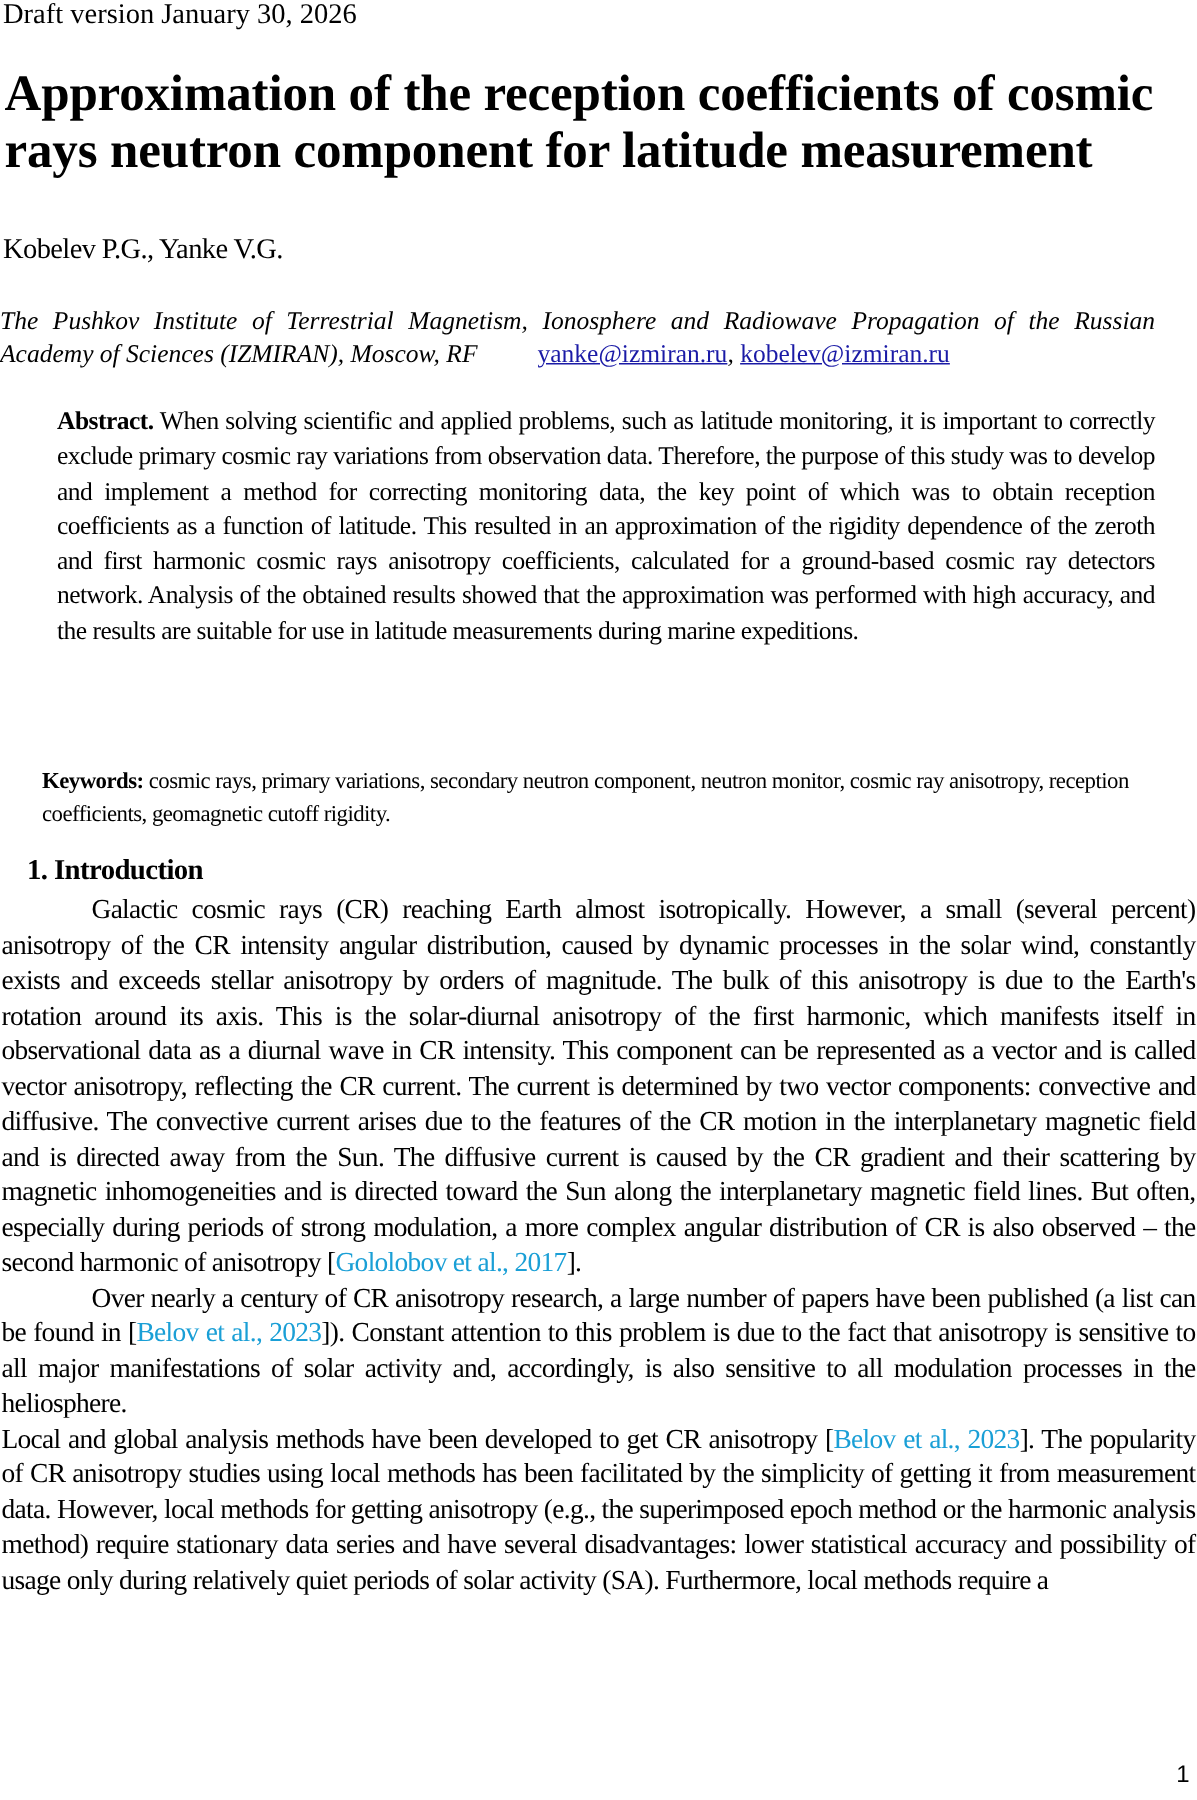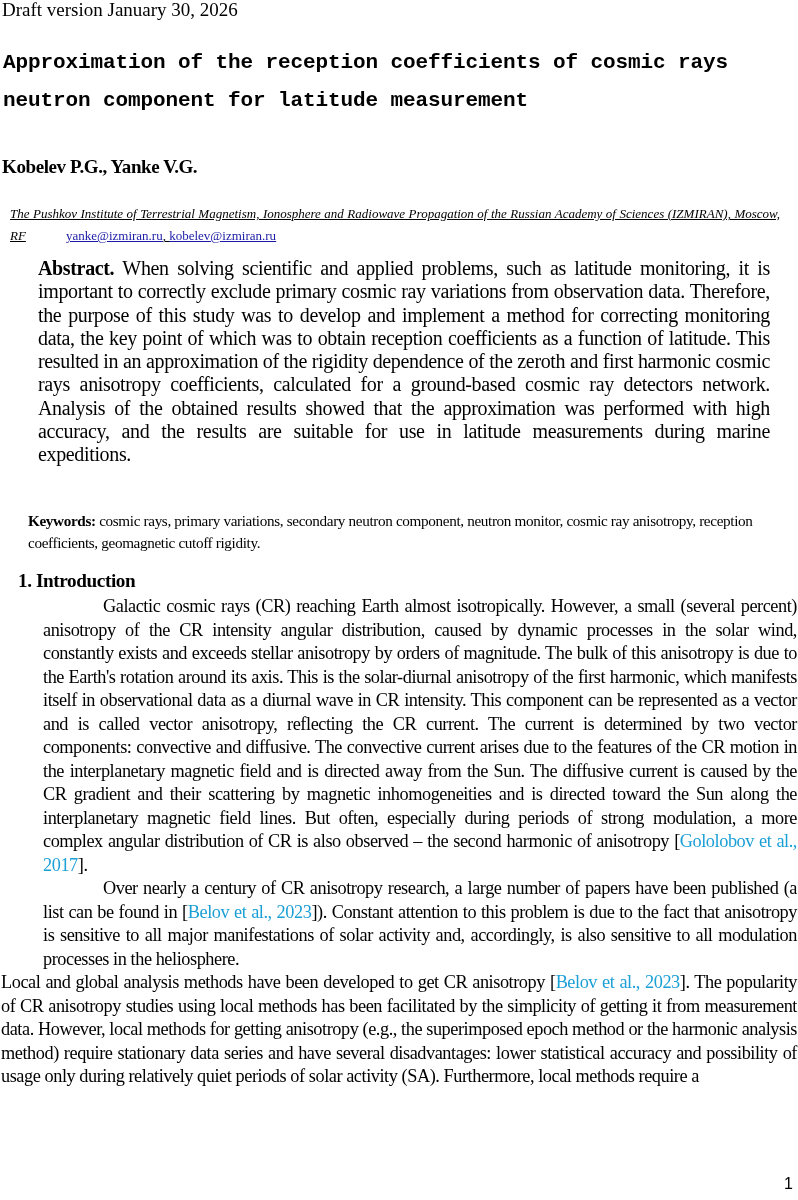--- a/index.html
+++ b/index.html
@@ -7,61 +7,61 @@
       width: 798px; height: 1200px; position: relative; overflow: hidden;
       font-family: "Liberation Serif", "DejaVu Serif", serif;
       color: #000;
     }
     .draft {
       position: absolute; left: 2px; top: -2px;
       font-size: 19px; line-height: 24px;
     }
     .title {
       position: absolute; left: 3px; top: 44px; width: 792px;
-      font-family: Liberation Mono, monospace;
-      font-weight: bold; font-size: 21px; line-height: 38px;
+      font-family: Liberation Serif, serif;
+      font-weight: bold; font-size: 34px; line-height: 38px;
       letter-spacing: -0.1px;
       margin: 0;
     }
     .authors {
       position: absolute; left: 2px; top: 155px;
-      font-weight: bold; font-size: 19px; line-height: 24px;
+      font-weight: normal; font-size: 19px; line-height: 24px;
       letter-spacing: -0.4px;
     }
     .affil {
-      position: absolute; left: 10px; top: 203px; width: 770px;
-      font-style: italic; font-size: 13px; line-height: 22px;
-      text-align: justify; text-align-last: left; text-decoration: underline;
+      position: absolute; left: 0; top: 203px; width: 770px;
+      font-style: italic; font-size: 17px; line-height: 22px;
+      text-align: justify; text-align-last: left;
     }
     .affil .sp { display: inline-block; width: 40px; }
     .affil a { color: #1a1aa6; text-decoration: underline; font-style: normal; }
     .abstract {
-      position: absolute; left: 38px; top: 257px; width: 732px;
-      font-size: 20px; line-height: 23.3px;
+      position: absolute; left: 38px; top: 269px; width: 732px;
+      font-size: 17px; line-height: 23.3px;
       text-align: justify; letter-spacing: -0.35px;
       margin: 0;
     }
     .abstract b { font-weight: bold; }
     .keywords {
       position: absolute; left: 28px; top: 510px; width: 732px;
       font-size: 15.2px; line-height: 22px; letter-spacing: -0.35px;
       margin: 0;
     }
     .section-head {
       position: absolute; left: 18px; top: 569px;
       font-weight: bold; font-size: 19.2px; line-height: 24px;
       letter-spacing: -0.4px; margin: 0;
     }
     .body-text {
       position: absolute; left: 1px; top: 595px; width: 796px;
       font-size: 18.3px; line-height: 23.5px;
       text-align: justify; letter-spacing: -0.45px;
     }
     .body-text p { margin: 0; }
-    .body-text p.indent { text-indent: 60px; padding-left: 42px; }
+    .body-text p.indent { text-indent: 60px; }
     .cite { color: #1a9fd6; }
     .page-num {
       position: absolute; right: 5px; top: 1174px;
       font-family: "Liberation Sans", "DejaVu Sans", sans-serif;
       font-size: 16px; line-height: 20px;
     }
   </style>
 </head>
 <body>
 

